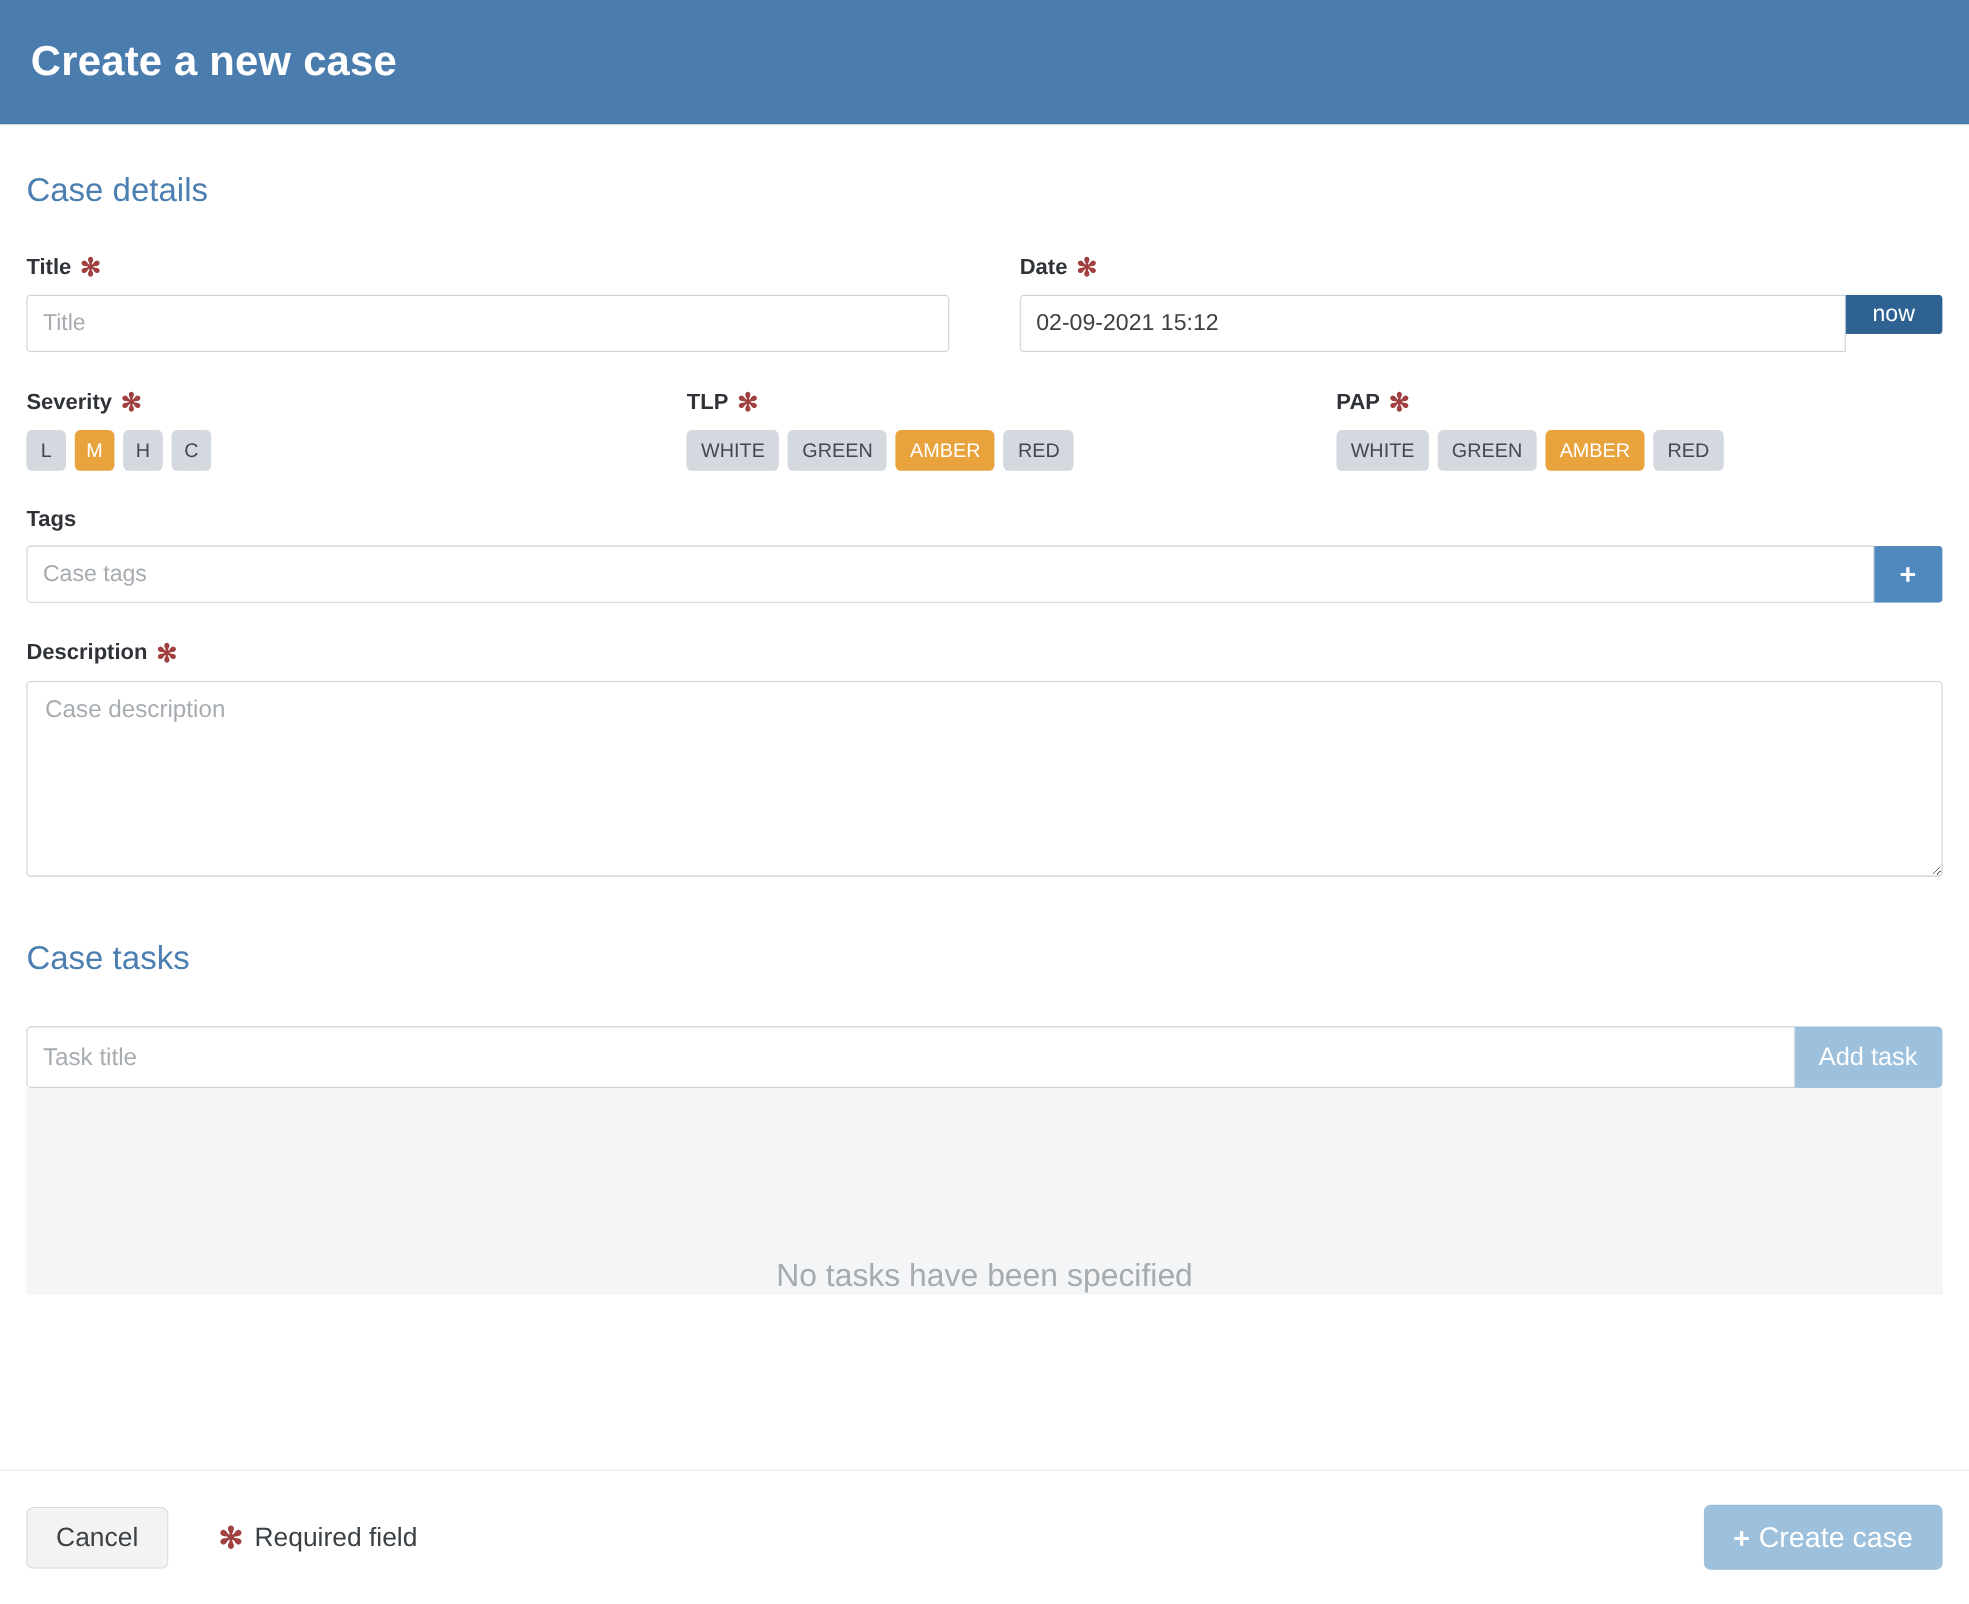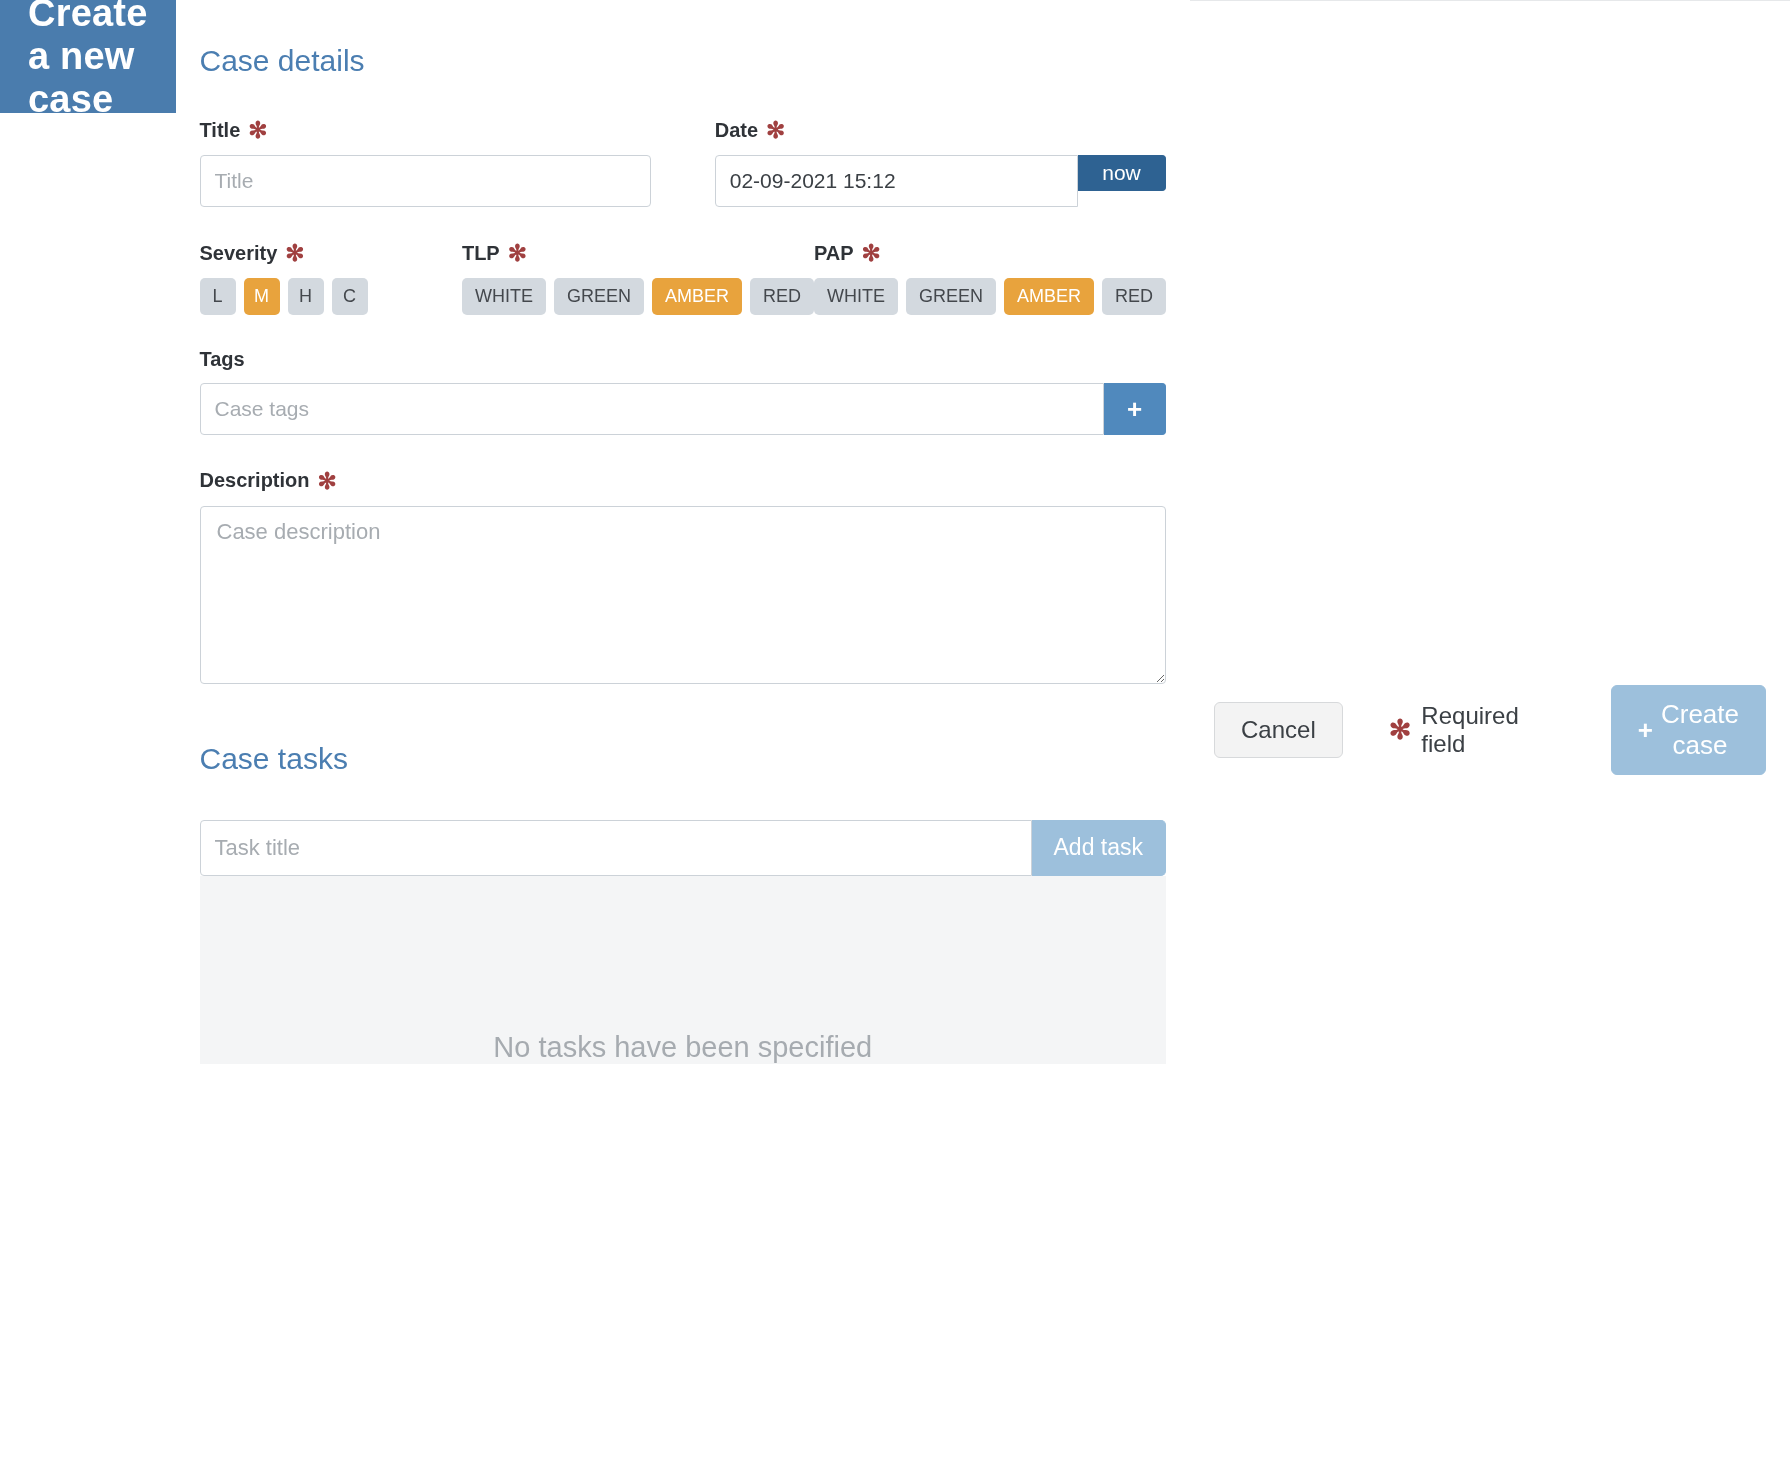--- a/index.html
+++ b/index.html
@@ -11,20 +11,21 @@
     background: #ffffff;
     font-family: "Liberation Sans", sans-serif;
     color: #2f3338;
     overflow: hidden;
   }
 
   .modal {
     width: 1790px;
     height: 1458px;
     display: flex;
+    flex-direction: column;
     background: #ffffff;
   }
 
   
   .modal-header {
     background: #4a7cad;
     height: 113px;
     flex: 0 0 113px;
     display: flex;
     align-items: center;

